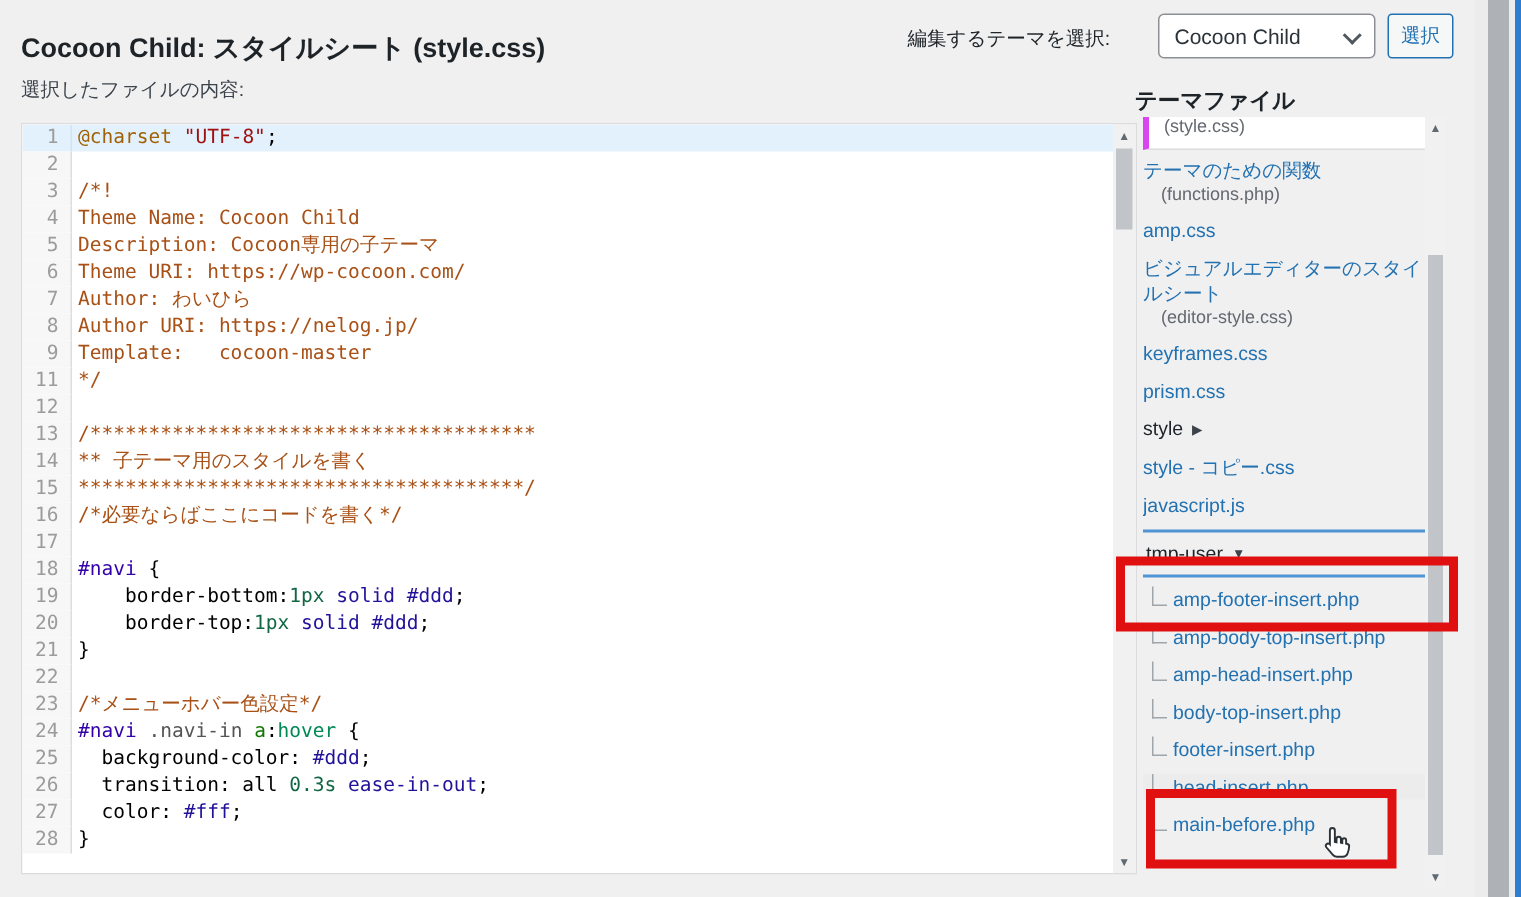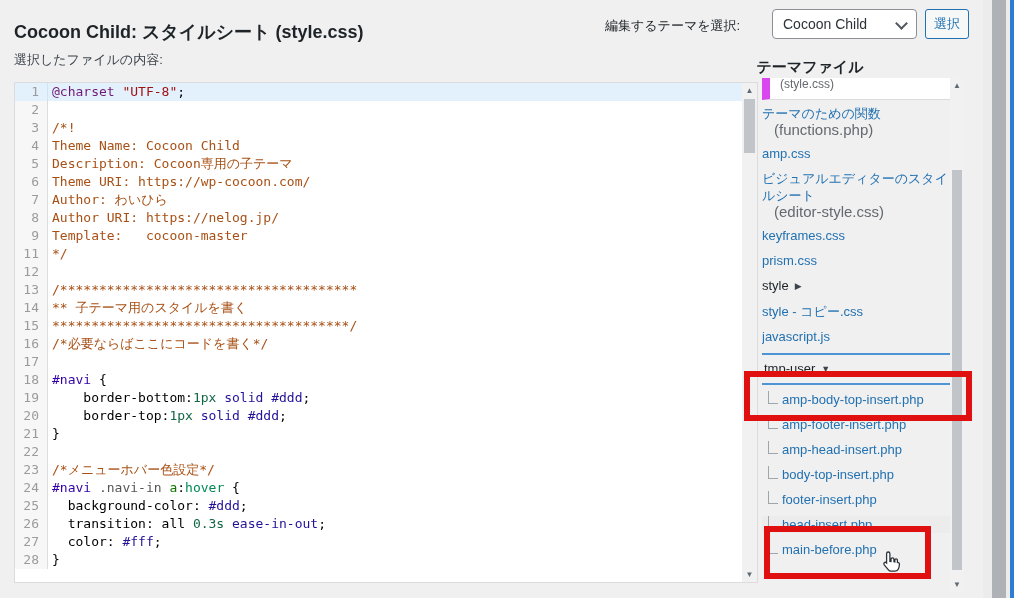--- a/index.html
+++ b/index.html
@@ -39,27 +39,27 @@
   .editor-sb{right:0;top:0;width:15px;height:100%;}
   .page-sb-track{position:absolute;left:983px;top:0;width:27px;height:598px;background:#ececec;}
   .page-sb-thumb{position:absolute;left:992px;top:0;width:14px;height:598px;background:#aeb1b5;}
   .win-edge{position:absolute;left:1010px;top:0;width:4px;height:598px;background:#2d7ed3;}
 
   
   .sidebar-heading{position:absolute;left:660px;top:46px;width:300px;text-align:center;
     font-size:15px;font-weight:700;color:#1d2327;}
   .file-list{position:absolute;left:762px;top:78px;width:188px;height:514px;overflow:hidden;
     font-size:13px;}
-  .selected-row{height:22px;background:#fff;border-left:8px solid #d946ef;border-bottom:1px solid #dcdcde;
+  .selected-row{height:22px;background:#fff;border-left:4px solid #d946ef;border-bottom:1px solid #dcdcde;
     overflow:hidden;box-sizing:border-box;margin-bottom:5px;}
   .selected-row span{display:block;margin:-2px 0 0 10px;color:#646970;font-size:12px;line-height:16px;}
   .file-item{margin-bottom:8px;}
   .file-item.hover{background:#ececed;}
   .file-link{color:#2271b1;text-decoration:none;line-height:17px;cursor:pointer;display:inline;}
-  .file-desc{color:#646970;font-size:15px;line-height:15px;padding-left:12px;}
+  .file-desc{color:#646970;font-size:12px;line-height:15px;padding-left:12px;}
   .folder-row{color:#1d2327;line-height:17px;cursor:pointer;}
   .folder-row.collapsed{margin-bottom:8px;}
   .folder-row.expanded{border-top:2px solid #4f94d4;border-bottom:2px solid #4f94d4;
     padding:5px 2px;margin:4px 0 6px 0;}
   .folder-arrow{font-size:9px;color:#3c434a;margin-left:6px;vertical-align:1px;}
   .tree{display:inline-block;width:9px;height:12px;border-left:1px solid #a0a5aa;
     border-bottom:1px solid #a0a5aa;margin:0 4px 2px 6px;vertical-align:-2px;}
   .sidebar-sb{left:950px;top:78px;width:14px;height:514px;}
 
   
@@ -79,21 +79,21 @@
     <span>Cocoon Child</span>
     <span class="chevron"></span>
   </div>
   <div class="select-btn">選択</div>
   <div class="content-label">選択したファイルの内容:</div>
 
   <div class="editor">
     <div class="cm-scroll">
         <div class="cm-row active">
           <span class="cm-ln">1</span>
-          <span class="cm-code"><span style="color: #701a75;">@charset</span><span style="color: rgb(0, 0, 0);"> </span><span style="color: rgb(161, 17, 17);">"UTF-8"</span><span style="color: rgb(0, 0, 0);">;</span></span>
+          <span class="cm-code"><span style="color: #a16207;">@charset</span><span style="color: rgb(0, 0, 0);"> </span><span style="color: rgb(161, 17, 17);">"UTF-8"</span><span style="color: rgb(0, 0, 0);">;</span></span>
         </div>
         <div class="cm-row">
           <span class="cm-ln">2</span>
           <span class="cm-code"></span>
         </div>
         <div class="cm-row">
           <span class="cm-ln">3</span>
           <span class="cm-code"><span style="color: rgb(168, 80, 21);">/*!</span></span>
         </div>
         <div class="cm-row">
@@ -208,22 +208,22 @@
     <div id="file-items">
         <div class="file-item"><a class="file-link">テーマのための関数</a><div class="file-desc">(functions.php)</div></div>
         <div class="file-item"><a class="file-link">amp.css</a></div>
         <div class="file-item"><a class="file-link">ビジュアルエディターのスタイルシート</a><div class="file-desc">(editor-style.css)</div></div>
         <div class="file-item"><a class="file-link">keyframes.css</a></div>
         <div class="file-item"><a class="file-link">prism.css</a></div>
         <div class="folder-row collapsed"><span>style</span><span class="folder-arrow">▶</span></div>
         <div class="file-item"><a class="file-link">style - コピー.css</a></div>
         <div class="file-item"><a class="file-link">javascript.js</a></div>
         <div class="folder-row expanded"><span>tmp-user</span><span class="folder-arrow">▼</span></div>
+        <div class="file-item"><span class="tree"></span><a class="file-link">amp-footer-insert.php</a></div>
         <div class="file-item"><span class="tree"></span><a class="file-link">amp-body-top-insert.php</a></div>
-        <div class="file-item"><span class="tree"></span><a class="file-link">amp-footer-insert.php</a></div>
         <div class="file-item"><span class="tree"></span><a class="file-link">amp-head-insert.php</a></div>
         <div class="file-item"><span class="tree"></span><a class="file-link">body-top-insert.php</a></div>
         <div class="file-item"><span class="tree"></span><a class="file-link">footer-insert.php</a></div>
         <div class="file-item hover"><span class="tree"></span><a class="file-link">head-insert.php</a></div>
         <div class="file-item"><span class="tree"></span><a class="file-link">main-before.php</a></div>
       </div>
   </div>
   <div class="sb-v sidebar-sb">
     <div class="sb-btn" style="top:0;">▲</div>
     <div class="sb-thumb" style="top:92px;height:400px;"></div>

